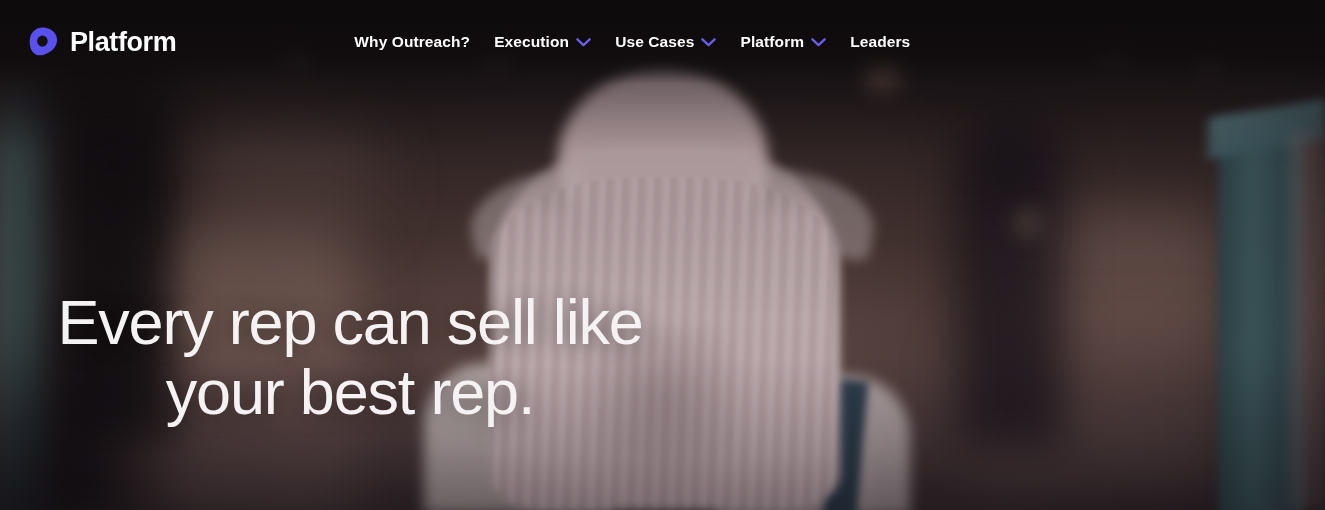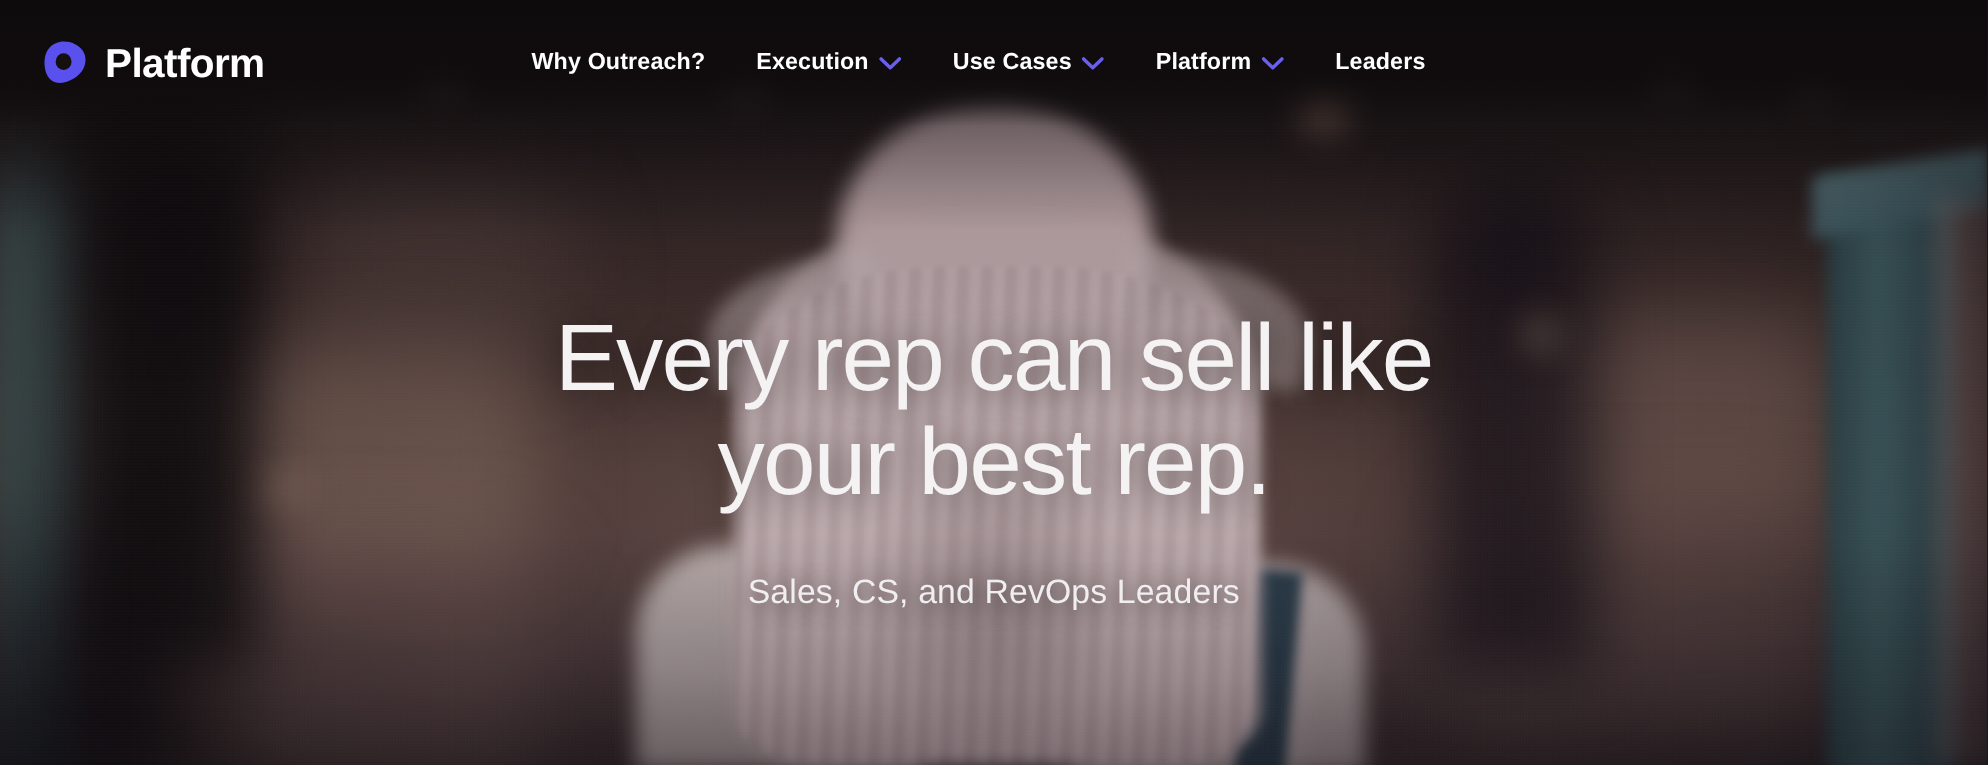--- a/index.html
+++ b/index.html
@@ -217,21 +217,21 @@
     background:linear-gradient(180deg, rgba(14,11,13,0.97) 0%, rgba(16,12,14,0.86) 62%, rgba(18,14,16,0.0) 100%);
   }
 
   .brand { display:flex; align-items:center; gap:11px; margin-left:26px; cursor:pointer; }
   .logo-mark { width:33px; height:33px; display:block; }
   .brand-name {
     color:#ffffff; font-size:27px; font-weight:bold;
     letter-spacing:-0.4px; line-height:1;
   }
 
-  .nav { display:flex; align-items:center; gap:34px; margin-left:178px; }
+  .nav { display:flex; align-items:center; gap:24px; margin-left:178px; }
   .nav-item {
     display:flex; align-items:center; gap:7px;
     color:#ffffff; font-size:15.5px; font-weight:bold;
     letter-spacing:0.1px; cursor:pointer; white-space:nowrap;
   }
   .chev { display:block; }
 
   .actions { display:flex; align-items:center; margin-left:auto; margin-right:19px; gap:0; }
 
   .signin { display:flex; align-items:center; gap:9px; cursor:pointer; margin-right:22px; }
@@ -254,21 +254,21 @@
     background:#5a50ee;
     border:none; border-radius:7px;
     cursor:pointer;
     display:flex; align-items:center; justify-content:center;
   }
 
   
   .hero {
     position:absolute; left:0; top:0; width:1325px; height:510px;
     z-index:20;
-    display:flex; flex-direction:column; align-items:center;
+    display:flex; flex-direction:row; align-items:center;
     padding-top:205px;
     pointer-events:none;
   }
   .hero-title {
     width:700px;
     text-align:center;
     color:#f4f2f3;
     font-size:63px;
     font-weight:300;
     line-height:1.1;
@@ -337,21 +337,20 @@
       <div class="fig-strands"></div>
       <div class="fig-neck-shadow"></div>
     </div>
 
     <div class="bg-scrim"></div>
     <div class="bg-grain"></div>
   </div>
 
   <div class="hero">
     <h1 class="hero-title">Every rep can sell like your best rep.</h1>
-    <div class="hero-eyebrow">Sales, CS, and RevOps Leaders</div>
   </div>
 
   <header class="header">
 
     <a class="brand">
       <svg class="logo-mark" viewBox="0 0 33 33">
         <path d="M16.5 1.6c5.2 0 9.9 2.2 12.6 6.1 2.6 3.8 2.5 8.7 .2 12.6-2.4 4.1-7 7.2-12.1 8.6-3.3 .9-6.6 .5-9-1.4-2.6-2-4-5.5-4.4-9.3C3.3 13.4 4.2 8.8 7 5.8 9.4 3.1 12.9 1.6 16.5 1.6Z" fill="#5a50ee"></path>
         <ellipse cx="16.4" cy="15.1" rx="5.3" ry="5.6" fill="#14100f"></ellipse>
       </svg>
       <span class="brand-name">Platform</span>

